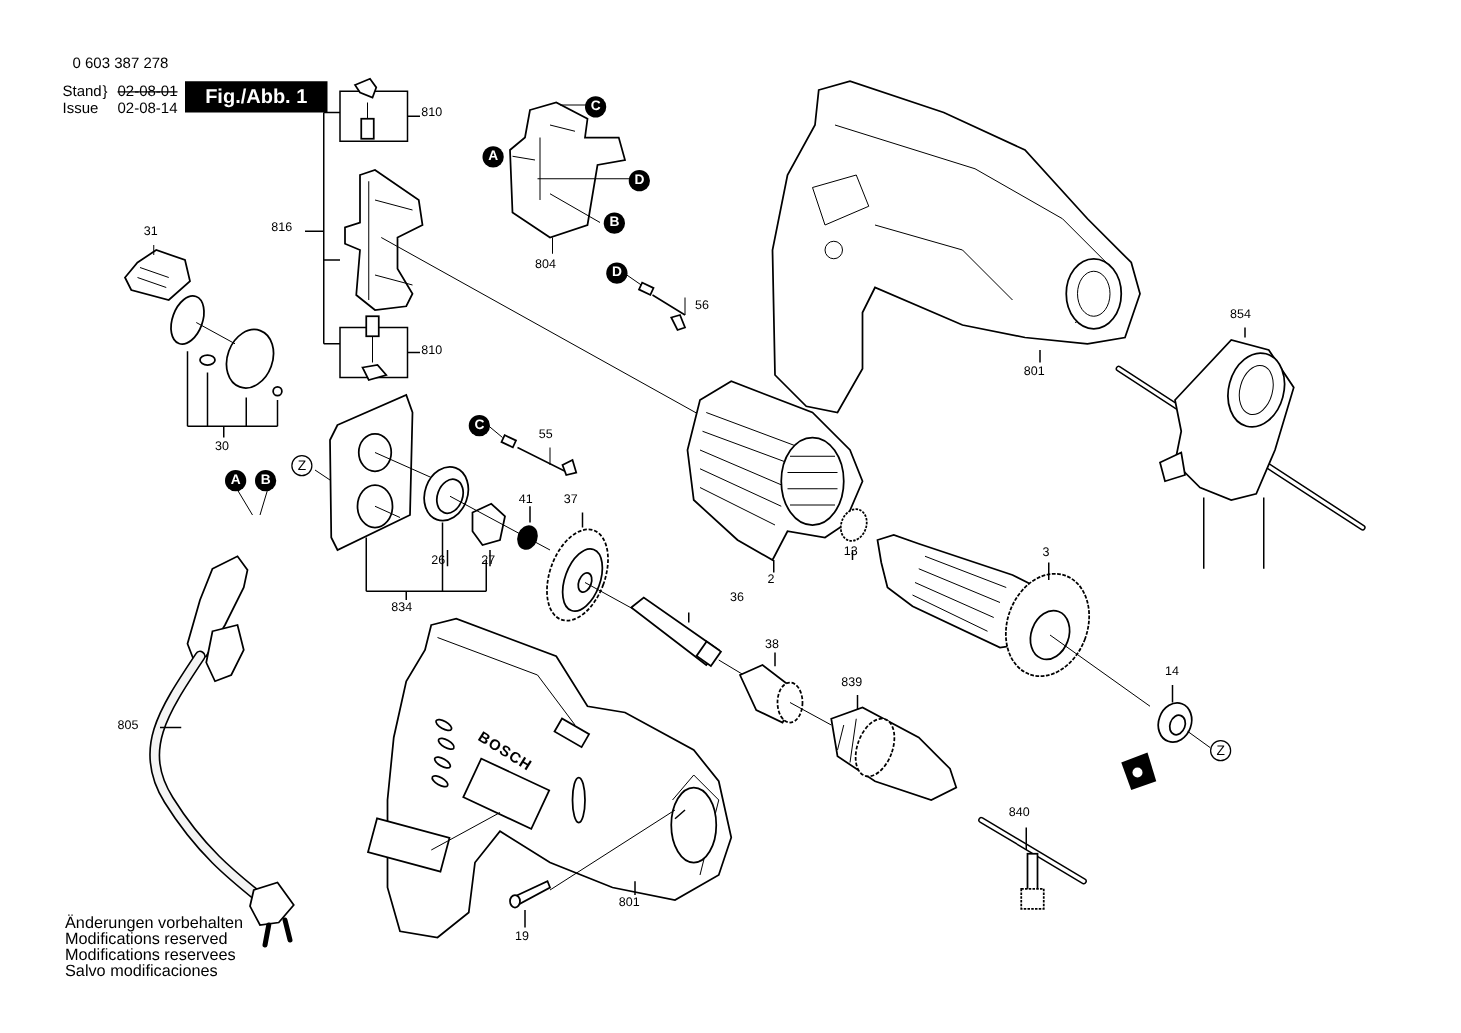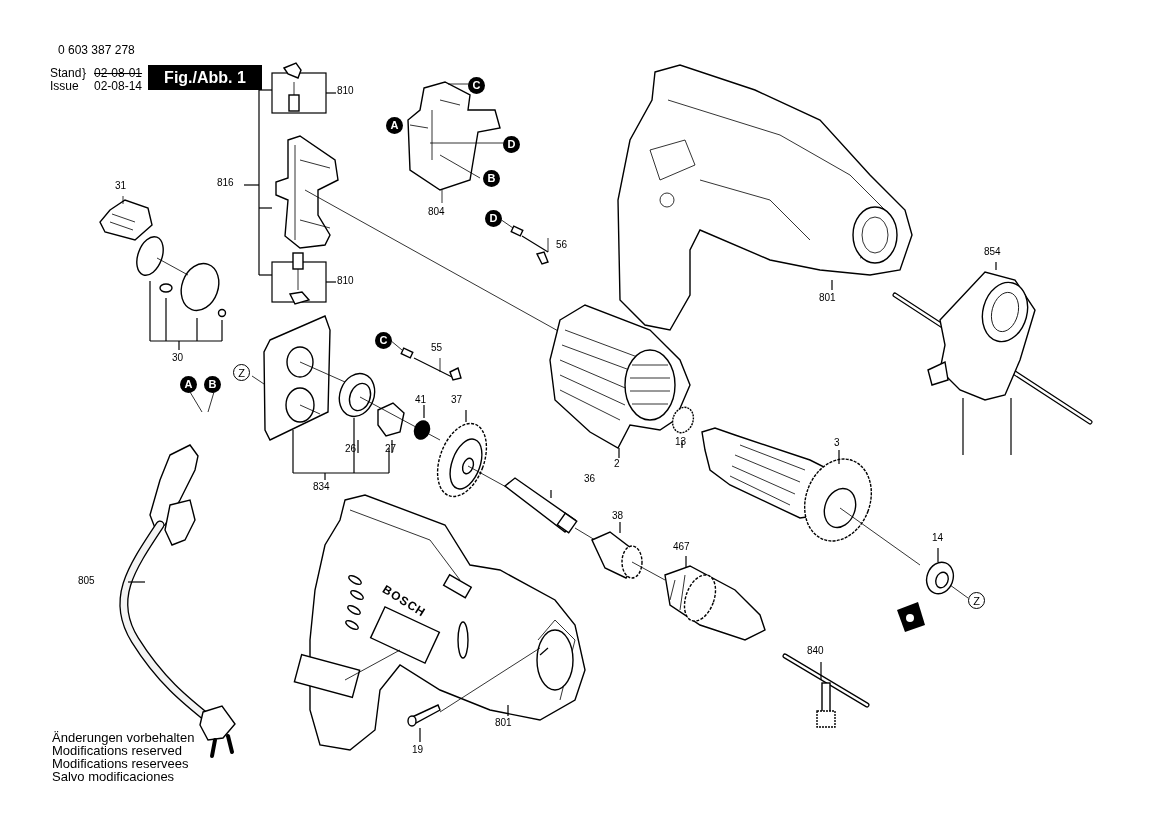--- a/index.html
+++ b/index.html
@@ -281,28 +281,28 @@
 <div class="callout" style="left:415px;top:394px;">41</div>
 <div class="callout" style="left:451px;top:394px;">37</div>
 <div class="callout" style="left:345px;top:443px;">26</div>
 <div class="callout" style="left:385px;top:443px;">27</div>
 <div class="callout" style="left:313px;top:481px;">834</div>
 <div class="callout" style="left:614px;top:458px;">2</div>
 <div class="callout" style="left:675px;top:436px;">13</div>
 <div class="callout" style="left:834px;top:437px;">3</div>
 <div class="callout" style="left:572px;top:473px;margin-left:12px;">36</div>
 <div class="callout" style="left:612px;top:510px;">38</div>
-<div class="callout" style="left:673px;top:541px;">467</div>
+<div class="callout" style="left:673px;top:541px;">839</div>
 <div class="callout" style="left:932px;top:532px;">14</div>
 <div class="callout" style="left:807px;top:645px;">840</div>
 <div class="callout" style="left:819px;top:292px;">801</div>
 <div class="callout" style="left:984px;top:246px;">854</div>
 <div class="callout" style="left:495px;top:717px;">801</div>
 <div class="callout" style="left:412px;top:744px;">19</div>
-<div class="callout" style="left:78px;top:575px;">805</div>
+<div class="callout" style="left:94px;top:575px;">805</div>
 
 <div class="marker" style="left:468px;top:77px;">C</div>
 <div class="marker" style="left:386px;top:117px;">A</div>
 <div class="marker" style="left:503px;top:136px;">D</div>
 <div class="marker" style="left:483px;top:170px;">B</div>
 <div class="marker" style="left:485px;top:210px;">D</div>
 <div class="marker" style="left:375px;top:332px;">C</div>
 <div class="marker" style="left:180px;top:376px;">A</div>
 <div class="marker" style="left:204px;top:376px;">B</div>
 <div class="zmark" style="left:233px;top:364px;">Z</div>

